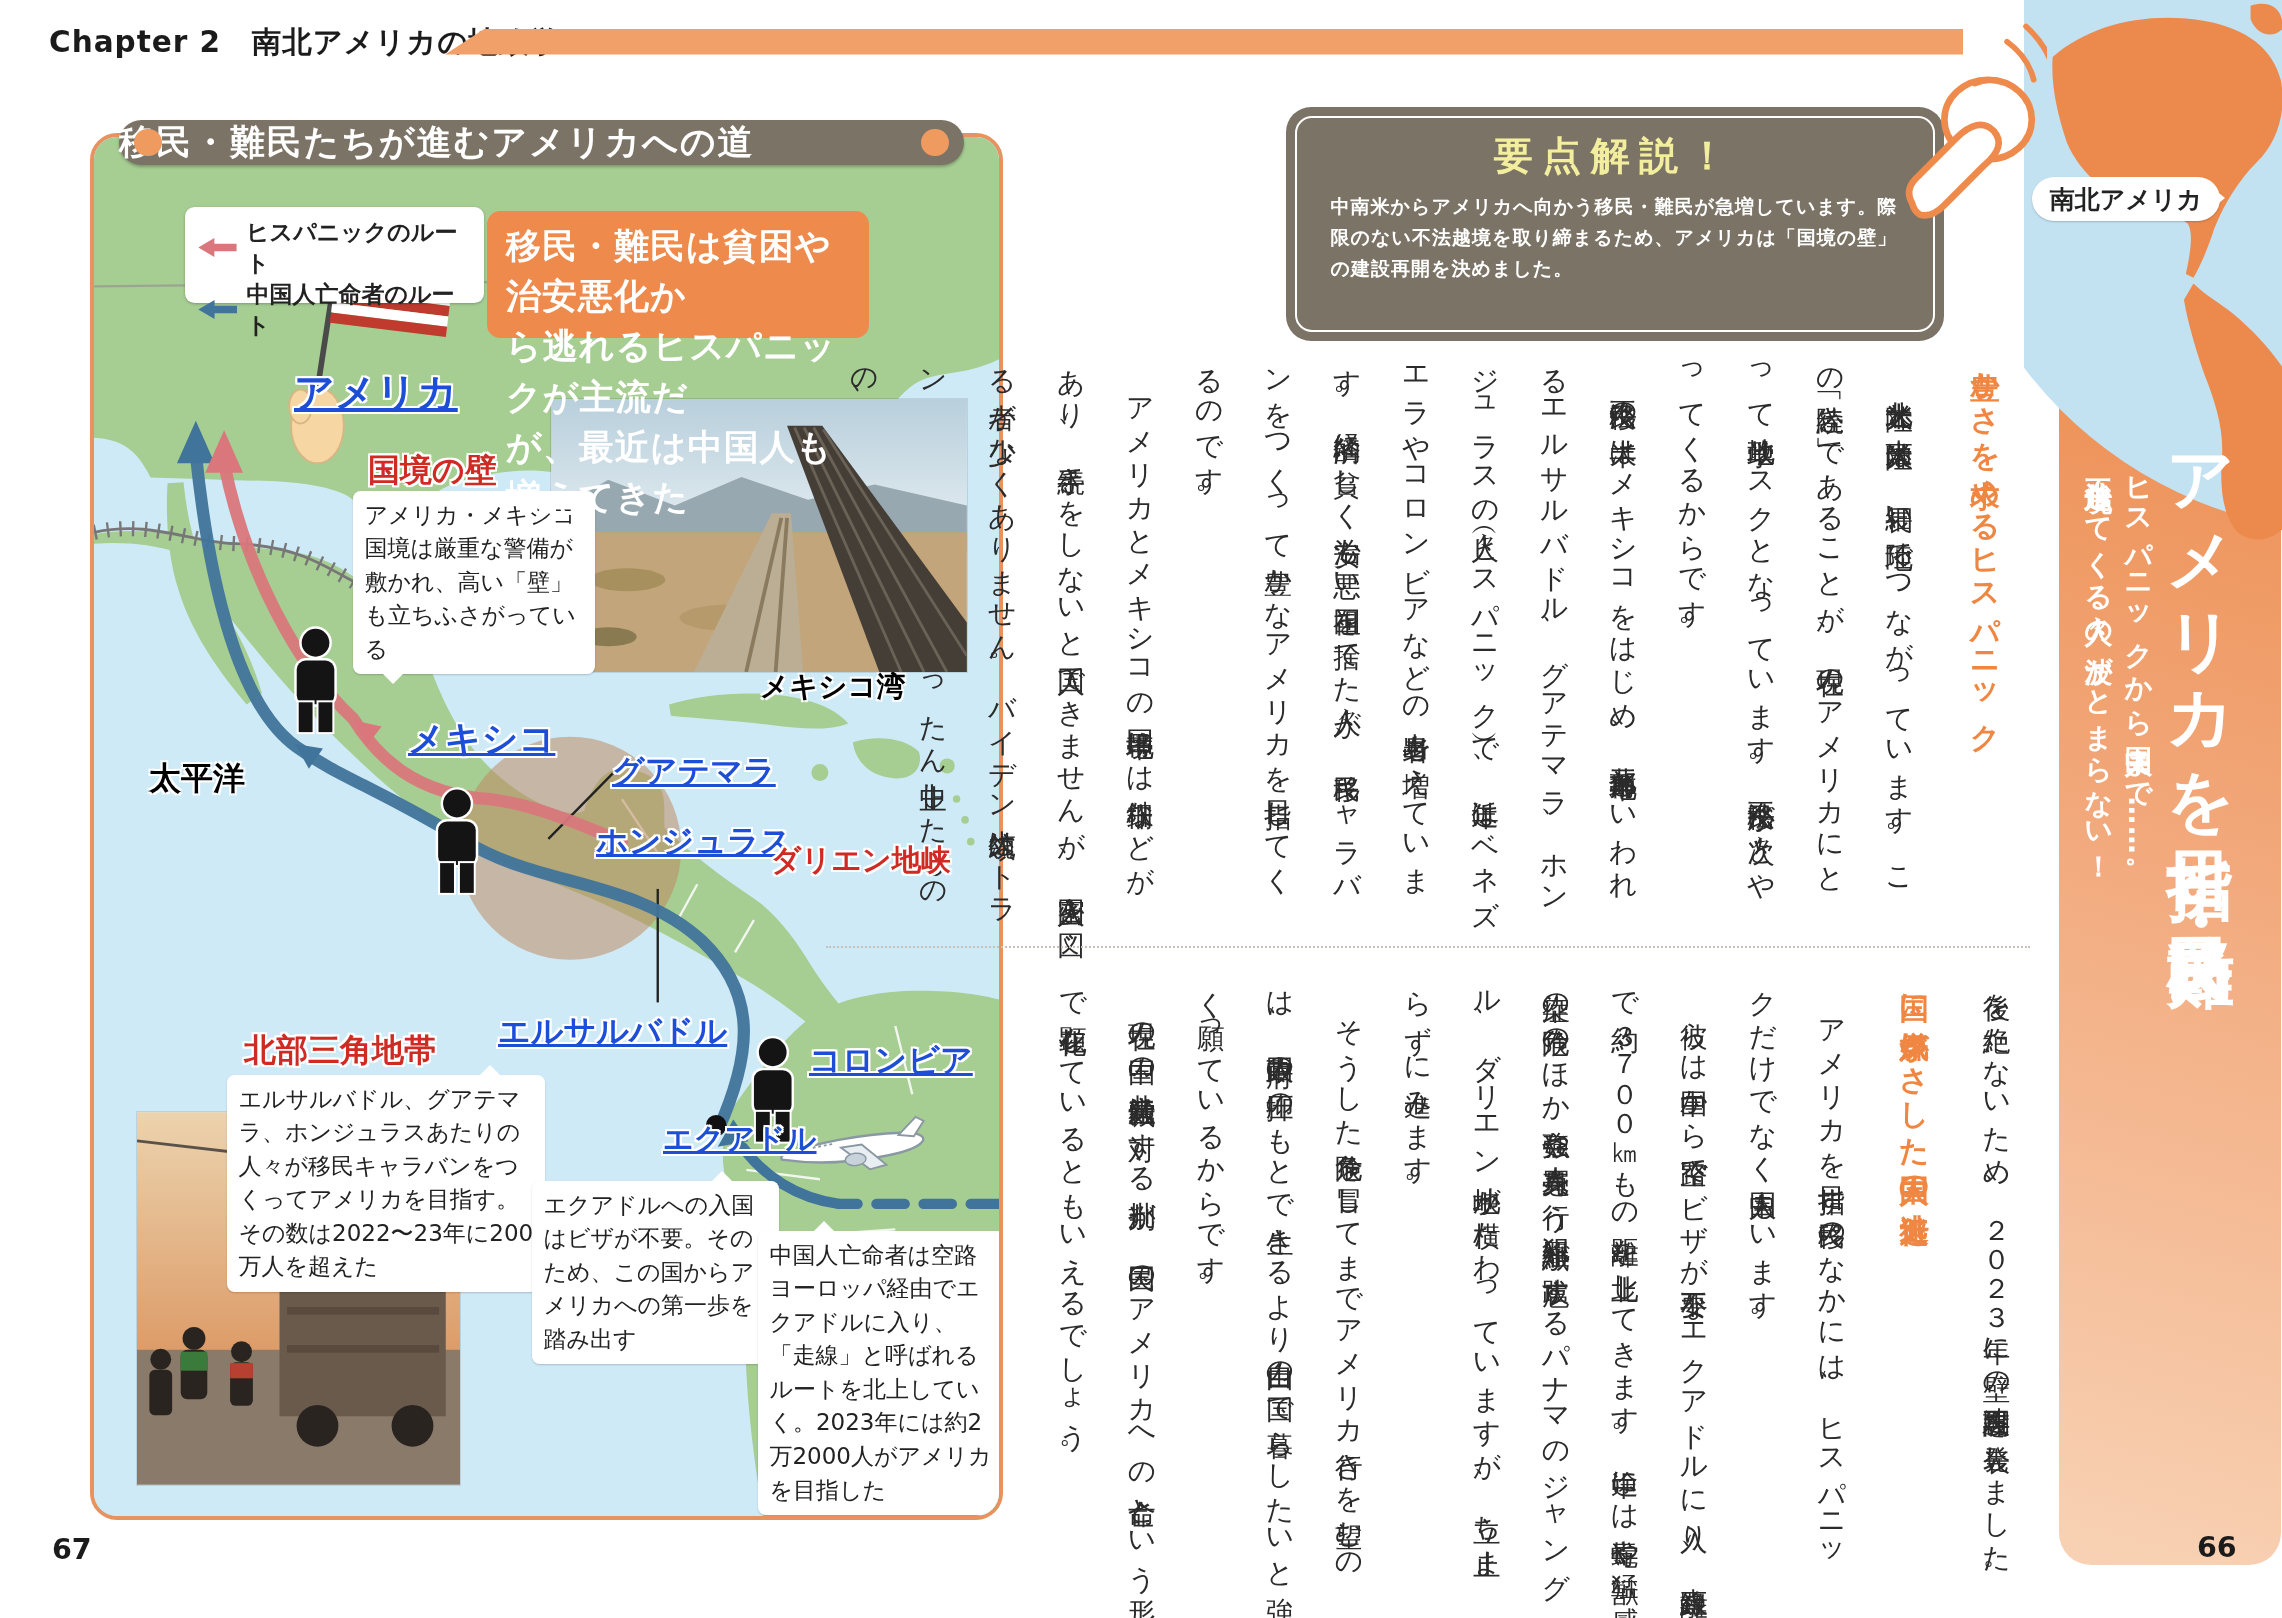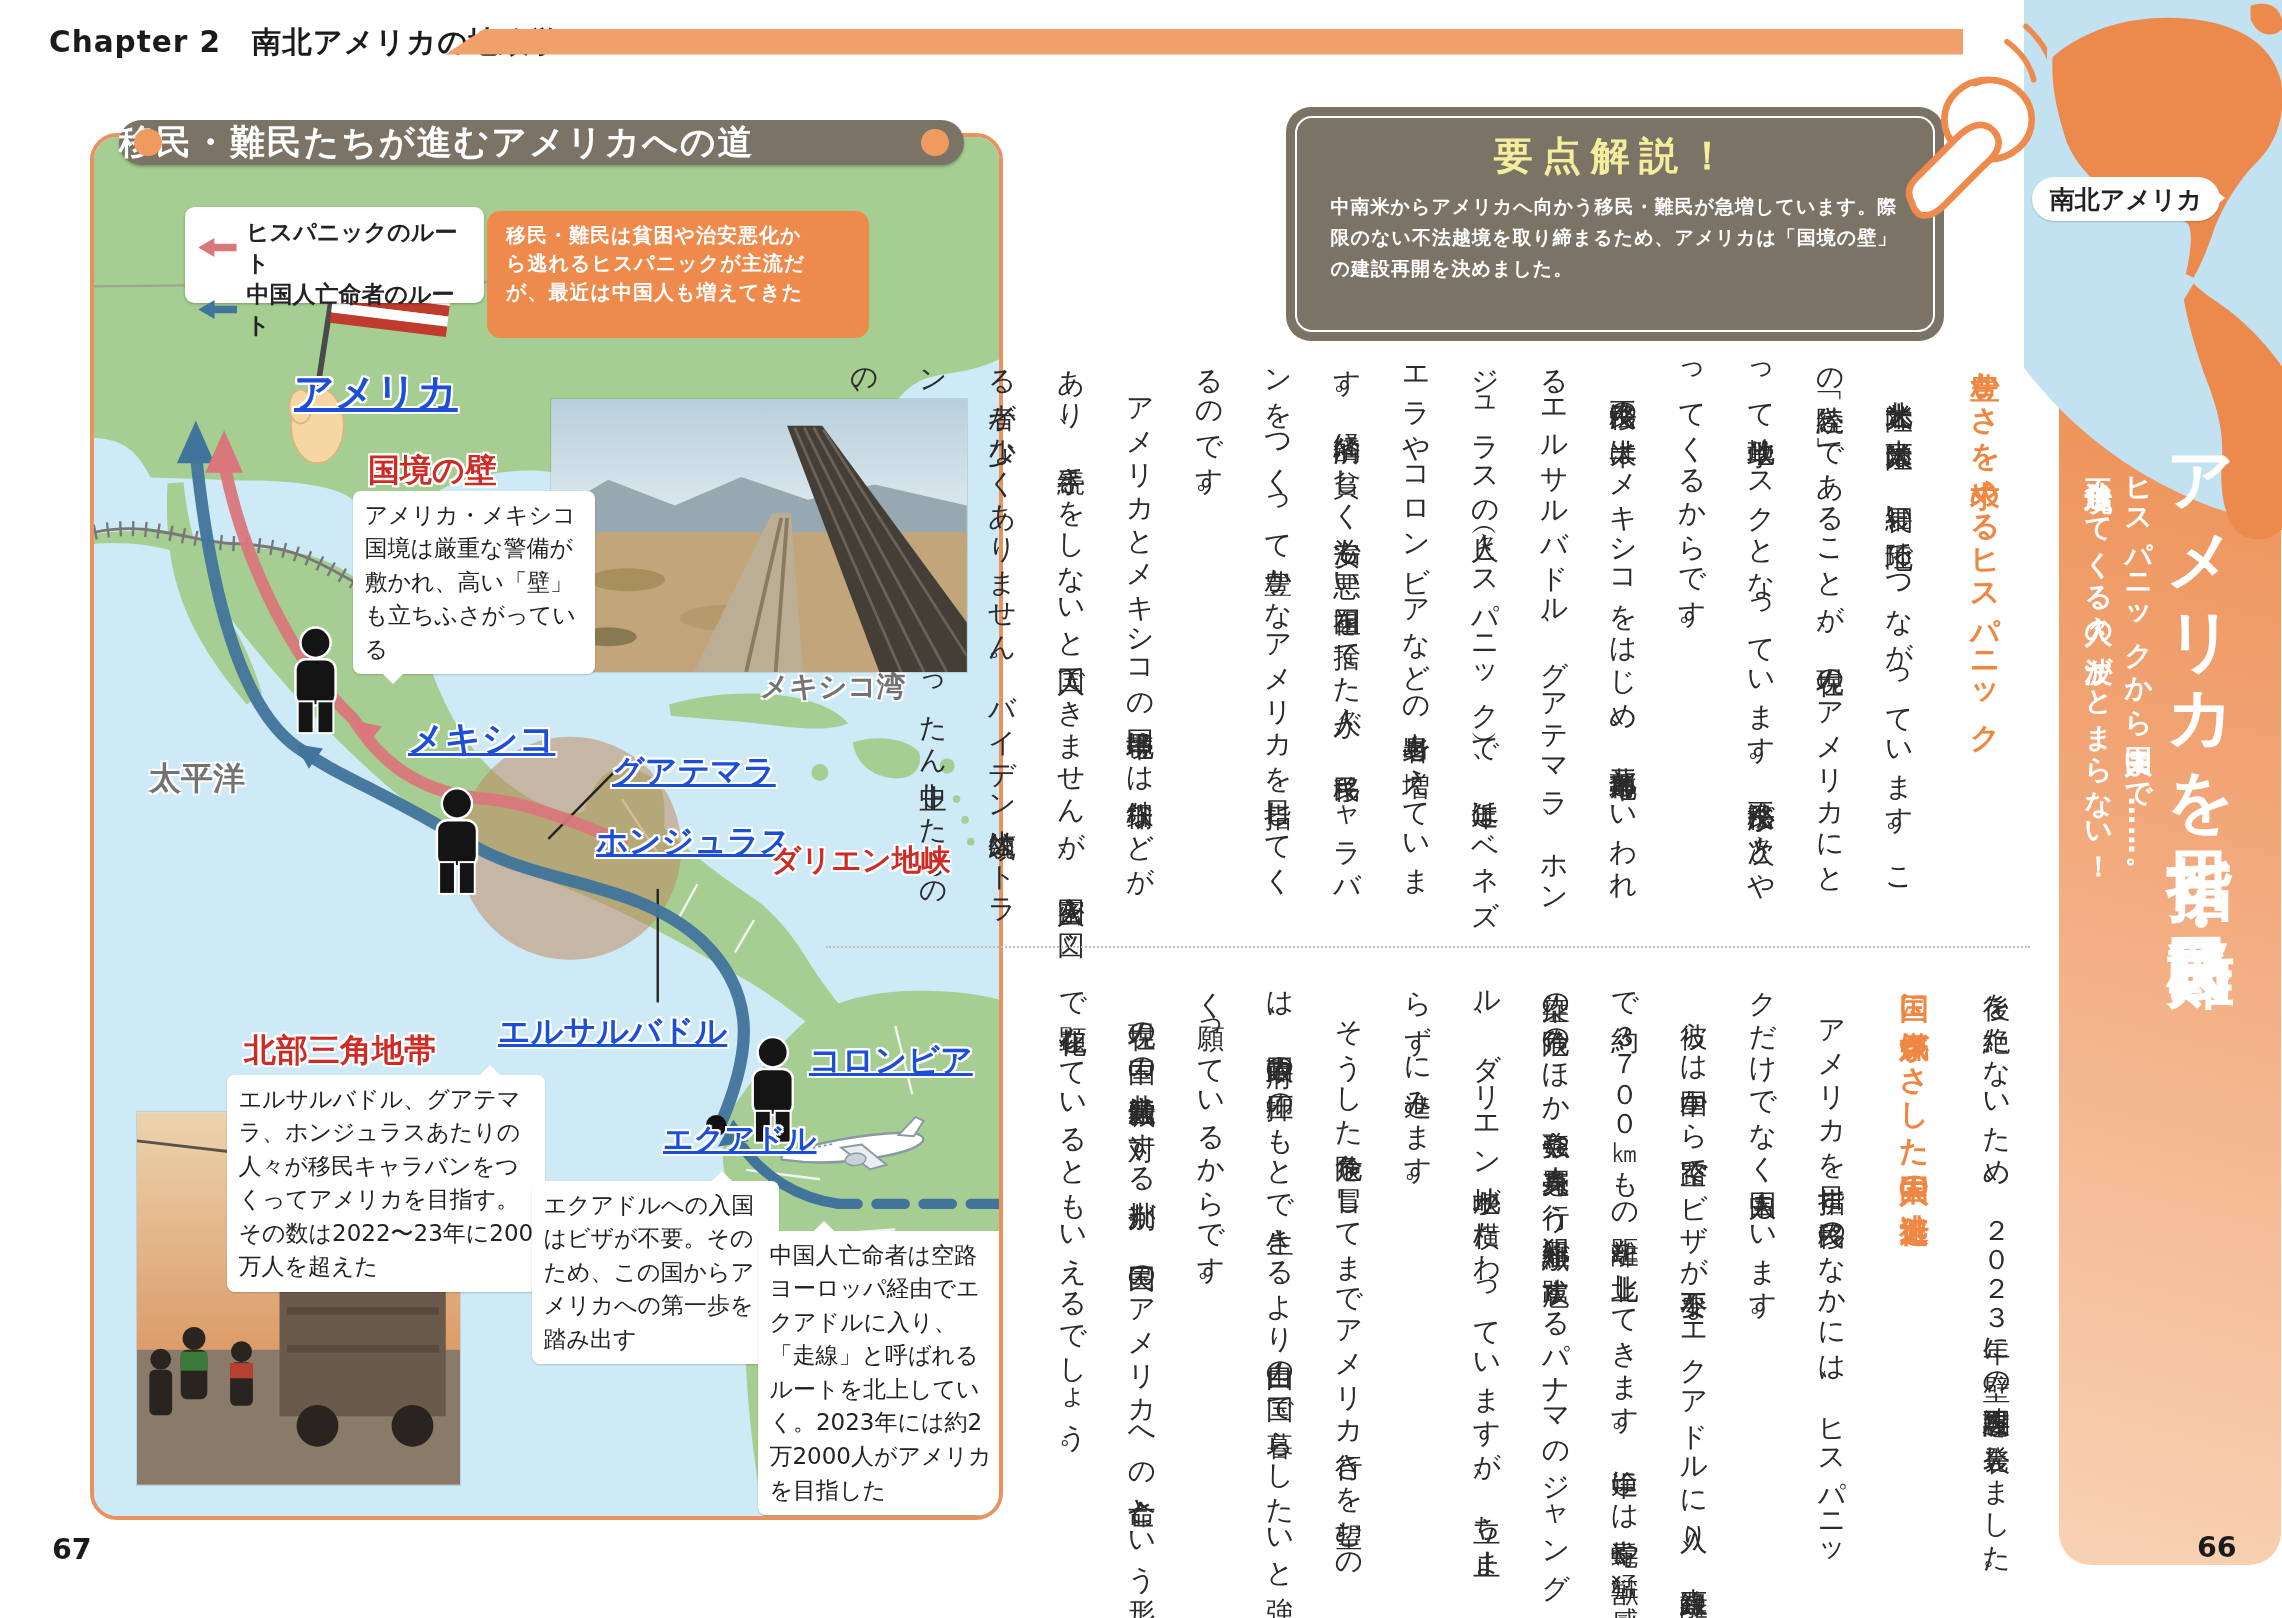--- a/index.html
+++ b/index.html
@@ -21,25 +21,25 @@
   .map-titlebar .dot.l{left:15px;} .map-titlebar .dot.r{right:15px;}
   .map-title-text{color:#fff;font-size:35px;font-weight:bold;letter-spacing:1.9px;}
 
   .legend{position:absolute;left:185px;top:207px;width:299px;height:96px;background:#fff;border-radius:9.5px;
     box-shadow:0 1px 2.9px rgba(0,0,0,.25);z-index:5;padding:9.5px 13.3px;display:flex;flex-direction:column;justify-content:space-between;}
   .legend-row{display:flex;align-items:center;gap:9.5px;}
   .legend-arrow{width:40px;height:19px;clip-path:polygon(0 50%,42% 0,42% 30%,100% 30%,100% 70%,42% 70%,42% 100%);}
   .legend-label{font-size:23px;font-weight:600;color:#222;}
 
   .note-box{position:absolute;left:487px;top:211px;width:382px;height:127px;background:#ef8a4d;border-radius:13.3px;
-    color:#fff;font-size:20px;font-weight:bold;line-height:1.44;padding:9.5px 19px;letter-spacing:1px;z-index:5;}
+    color:#fff;font-size:35px;font-weight:bold;line-height:1.44;padding:9.5px 19px;letter-spacing:1px;z-index:5;}
 
   .place-label{position:absolute;font-weight:bold;color:#1d4ed8;z-index:4;
     text-shadow:-1.9px -1.9px 0 #fff,1.9px -1.9px 0 #fff,-1.9px 1.9px 0 #fff,1.9px 1.9px 0 #fff,0 -1.9px 0 #fff,0 1.9px 0 #fff,-1.9px 0 0 #fff,1.9px 0 0 #fff;text-decoration:underline;}
-  .water-label{position:absolute;font-weight:bold;color:#737373;z-index:3;
+  .water-label{position:absolute;font-weight:bold;color:#000000;z-index:3;
     text-shadow:-1.9px -1.9px 0 rgba(255,255,255,.9),1.9px 1.9px 0 rgba(255,255,255,.9),-1.9px 1.9px 0 rgba(255,255,255,.9),1.9px -1.9px 0 rgba(255,255,255,.9);}
   .red-label{position:absolute;font-weight:bold;color:#cf2b24;z-index:5;
     text-shadow:-1.9px -1.9px 0 #fff,1.9px -1.9px 0 #fff,-1.9px 1.9px 0 #fff,1.9px 1.9px 0 #fff,0 -1.9px 0 #fff,0 1.9px 0 #fff,-1.9px 0 0 #fff,1.9px 0 0 #fff;}
 
   .callout{position:absolute;background:#fff;border-radius:7.6px;color:#222;font-size:23px;line-height:1.46;
     padding:7.6px 11.4px;z-index:5;box-shadow:0 1px 1.9px rgba(0,0,0,.18);font-weight:500;}
   .callout:after{content:"";position:absolute;width:0;height:0;border:13.3px solid transparent;}
   .co-wall:after{bottom:-23px;left:27px;border-top-color:#fff;}
   .co-tri:after{top:-23px;right:42px;border-bottom-color:#fff;}
   .co-darien:after{bottom:-23px;left:38px;border-top-color:#fff;}

